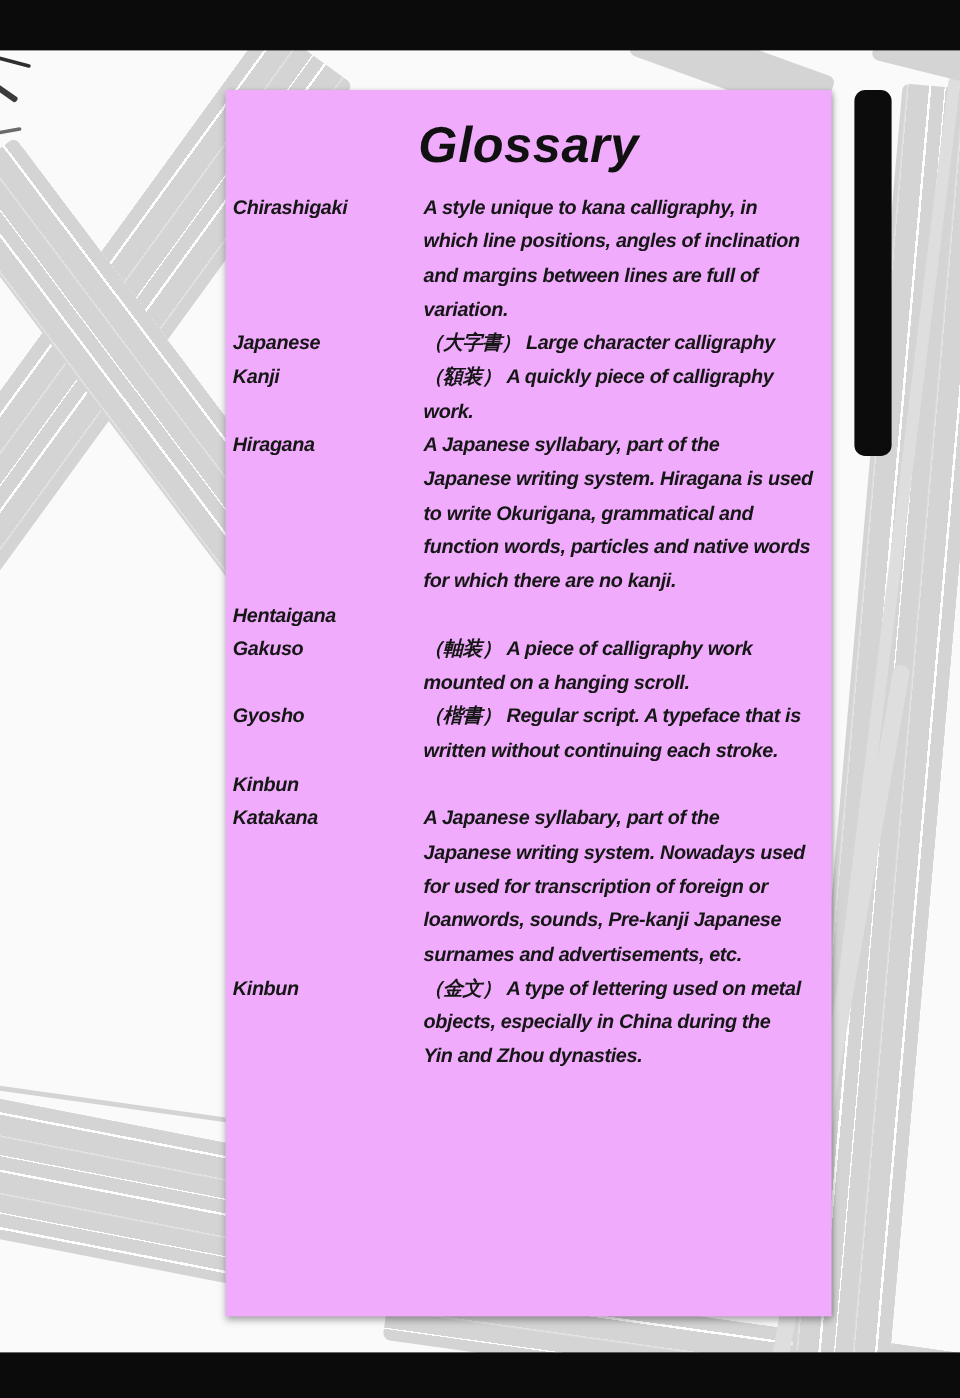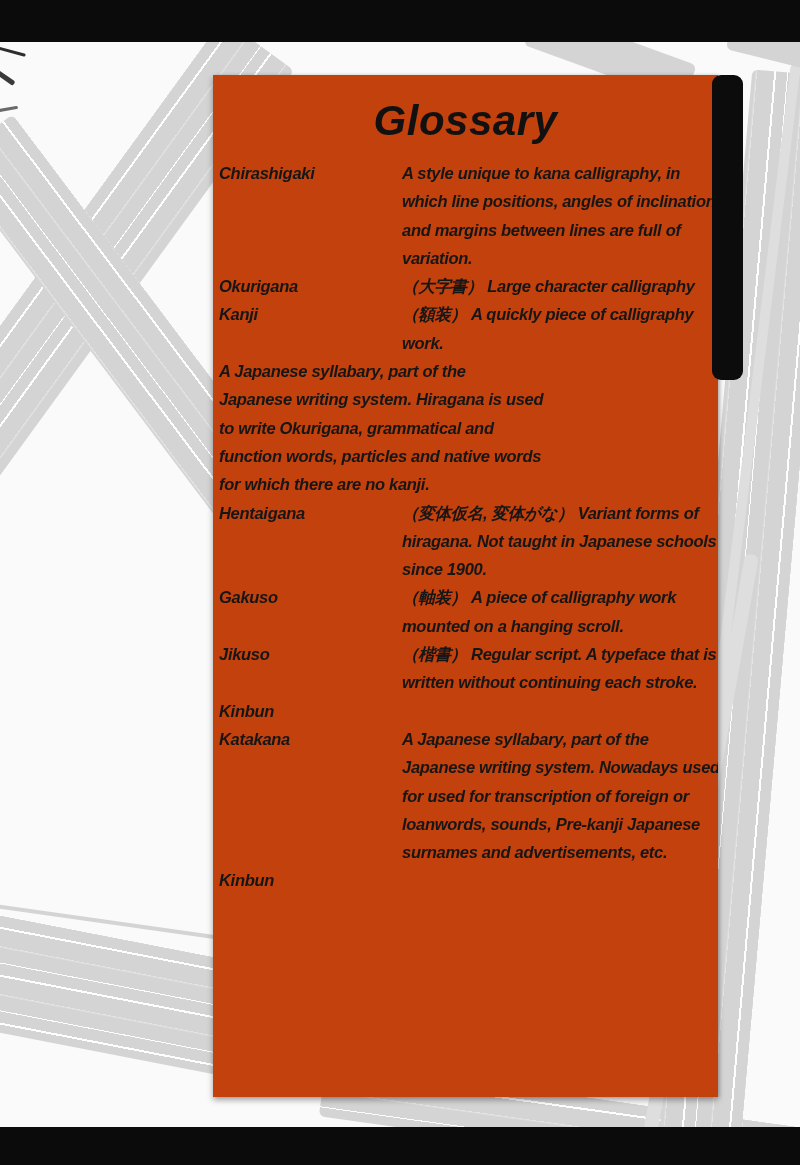--- a/index.html
+++ b/index.html
@@ -41,39 +41,38 @@
   .mark { position: absolute; background: #2e2e2e; border-radius: 2px; }
   .m-1 { left: -4px; top: 50px;  width: 30px; height: 3px; transform: rotate(15deg); }
   .m-2 { left: -6px; top: 75px;  width: 22px; height: 5px; transform: rotate(35deg); background: #3a3a3a; }
   .m-3 { left: -8px; top: 108px; width: 26px; height: 3px; transform: rotate(-10deg); background: #6a6a6a; }
 
   
   .panel {
     position: absolute;
     left: 188px; top: 75px;
     width: 505px; height: 1022px;
-    background: #c2410c;
+    background: #f0abfc;
     box-shadow: 0 3px 6px rgba(0,0,0,0.35), 2px 0 3px rgba(0,0,0,0.12);
     z-index: 2;
     box-sizing: border-box;
     overflow: hidden;
-    margin-left: 25px;
   }
   .page-title {
     margin-top: 16px;
     text-align: center;
     font-size: 42px;
     line-height: 60px;
     font-weight: bold;
     font-style: italic;
     letter-spacing: 0.5px;
     color: #111;
   }
   .rows { margin-top: 8px; padding-left: 6px; }
-  .row { display: grid; grid-template-columns: 159px 1fr; gap: 24px; }
+  .row { display: grid; grid-template-columns: 159px 1fr; }
   .term, .def {
     font-size: 16.5px;
     line-height: 28.3px;
     font-weight: bold;
     font-style: italic;
     letter-spacing: -0.3px;
     color: #161616;
   }
   .def { white-space: pre; }
 
@@ -112,65 +111,66 @@
   <div class="page-title">Glossary</div>
   <div class="rows">
       <div class="row">
     <div class="term">Chirashigaki</div>
     <div class="def">A style unique to kana calligraphy, in
 which line positions, angles of inclination
 and margins between lines are full of
 variation.</div>
   </div>
       <div class="row">
-    <div class="term">Okurigana</div>
+    <div class="term">Japanese</div>
     <div class="def">（大字書） Large character calligraphy</div>
   </div>
       <div class="row">
     <div class="term">Kanji</div>
     <div class="def">（額装） A quickly piece of calligraphy
 work.</div>
   </div>
       <div class="row">
   </div>
       <div class="row">
+    <div class="term">Hiragana</div>
     <div class="def">A Japanese syllabary, part of the
 Japanese writing system. Hiragana is used
 to write Okurigana, grammatical and
 function words, particles and native words
 for which there are no kanji.</div>
   </div>
       <div class="row">
     <div class="term">Hentaigana</div>
-    <div class="def">（変体仮名, 変体がな） Variant forms of
-hiragana. Not taught in Japanese schools
-since 1900.</div>
   </div>
       <div class="row">
     <div class="term">Gakuso</div>
     <div class="def">（軸装） A piece of calligraphy work
 mounted on a hanging scroll.</div>
   </div>
       <div class="row">
-    <div class="term">Jikuso</div>
+    <div class="term">Gyosho</div>
     <div class="def">（楷書） Regular script. A typeface that is
 written without continuing each stroke.</div>
   </div>
       <div class="row">
     <div class="term">Kinbun</div>
   </div>
       <div class="row">
     <div class="term">Katakana</div>
     <div class="def">A Japanese syllabary, part of the
 Japanese writing system. Nowadays used
 for used for transcription of foreign or
 loanwords, sounds, Pre-kanji Japanese
 surnames and advertisements, etc.</div>
   </div>
       <div class="row">
     <div class="term">Kinbun</div>
+    <div class="def">（金文） A type of lettering used on metal
+objects, especially in China during the
+Yin and Zhou dynasties.</div>
   </div>
     </div>
 </div>
 
 <div class="bar-top"></div>
 <div class="bar-bottom"></div>
 <div class="scroll-thumb"></div>
 
 </body></html>

